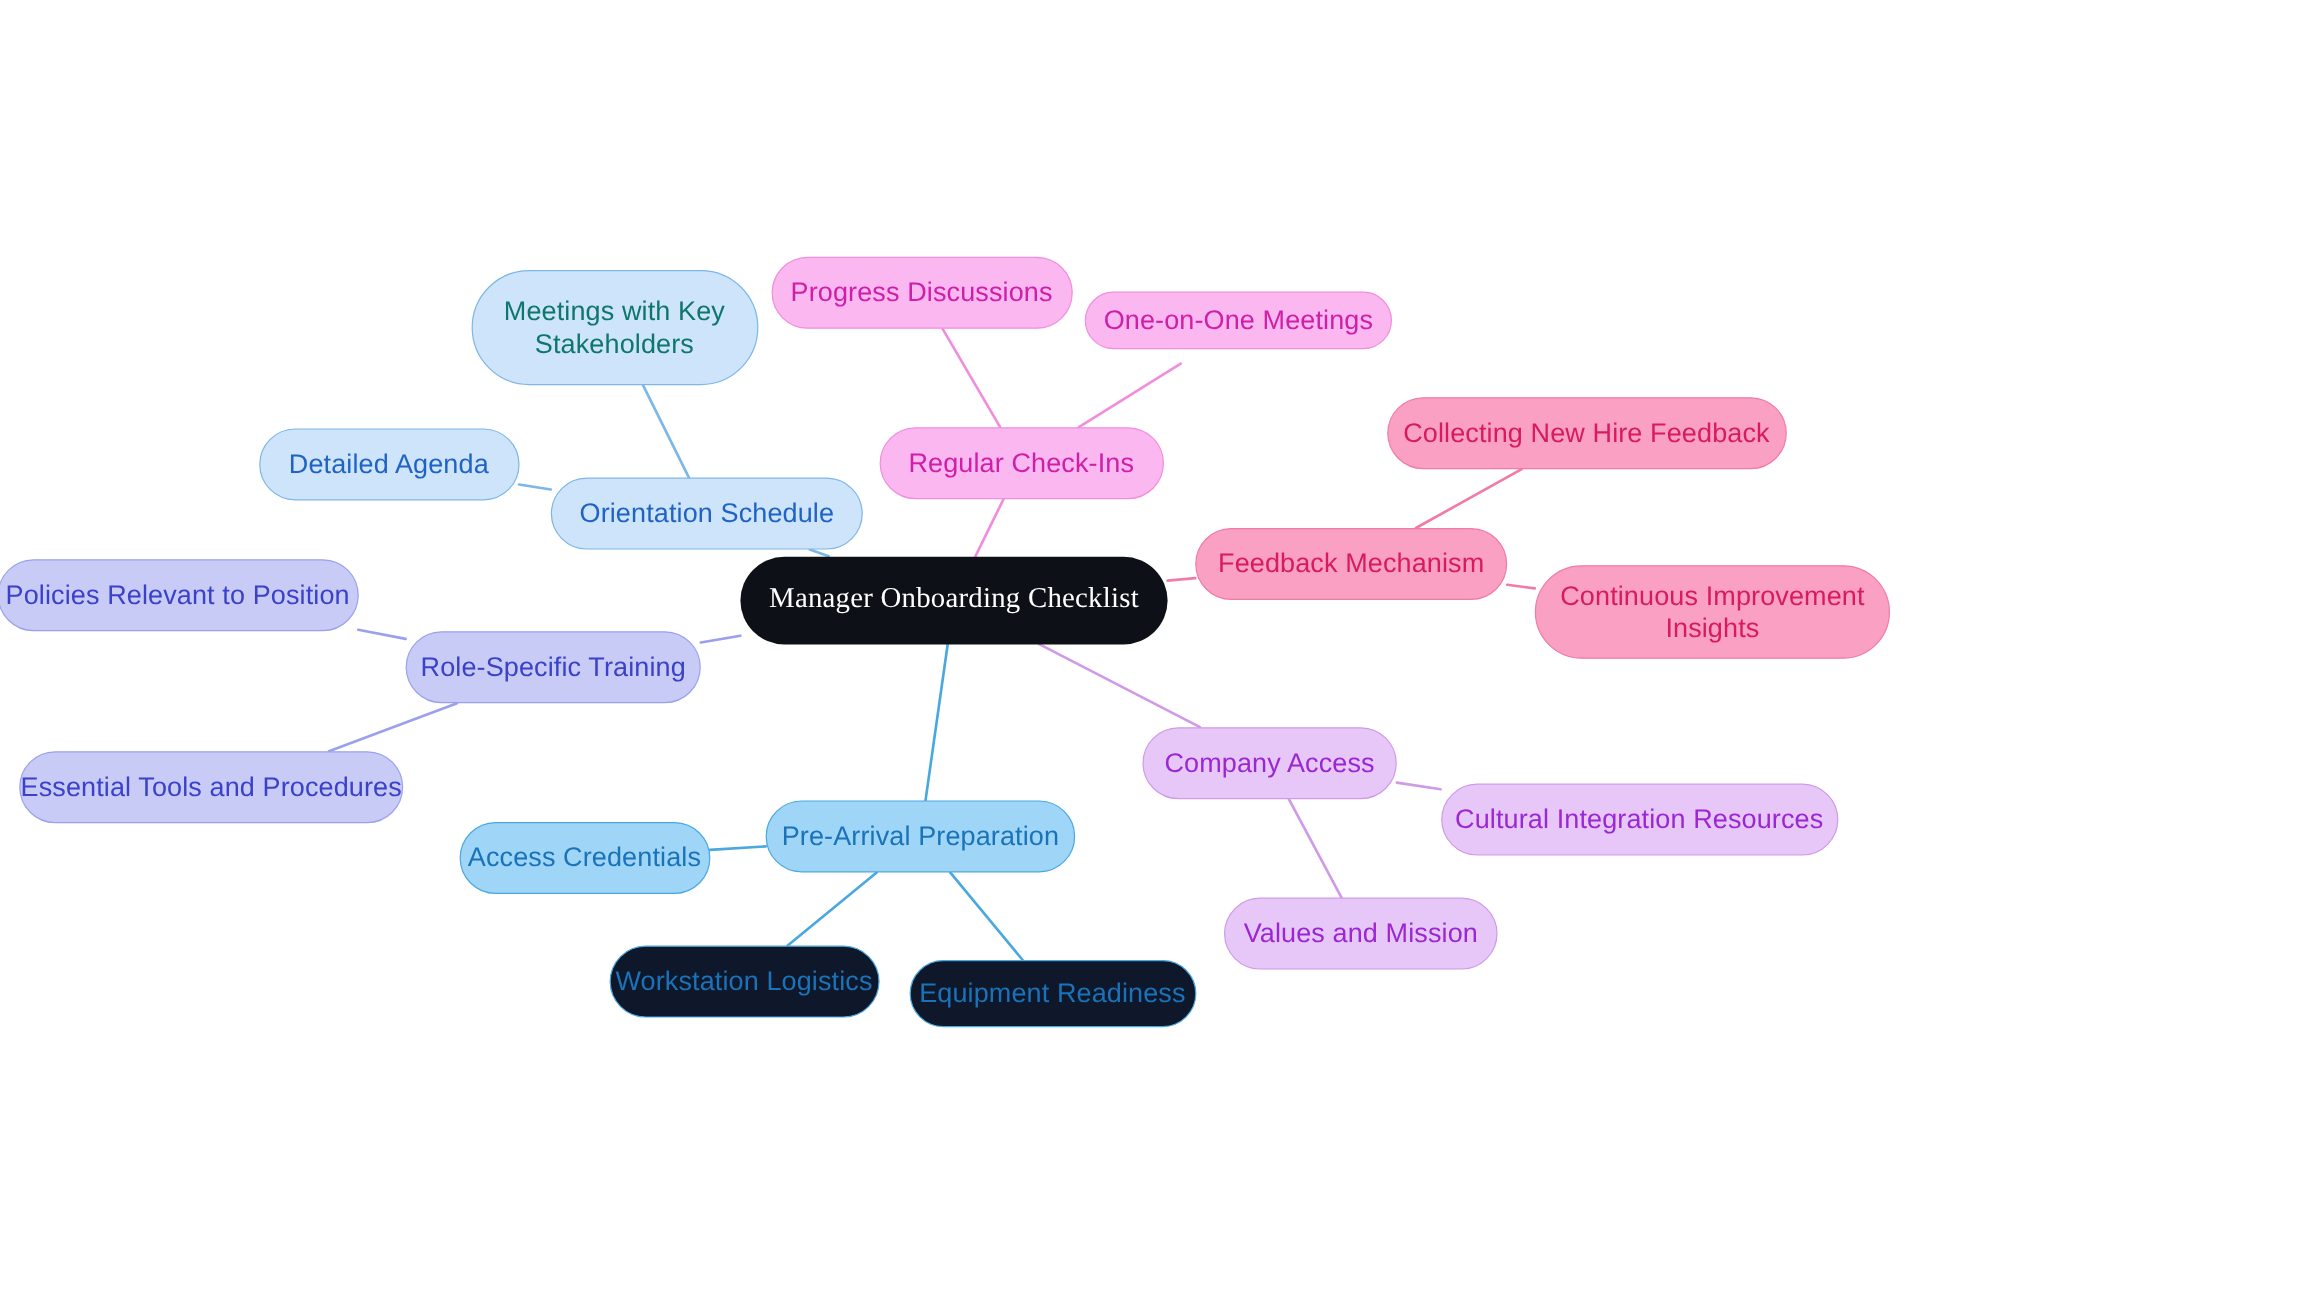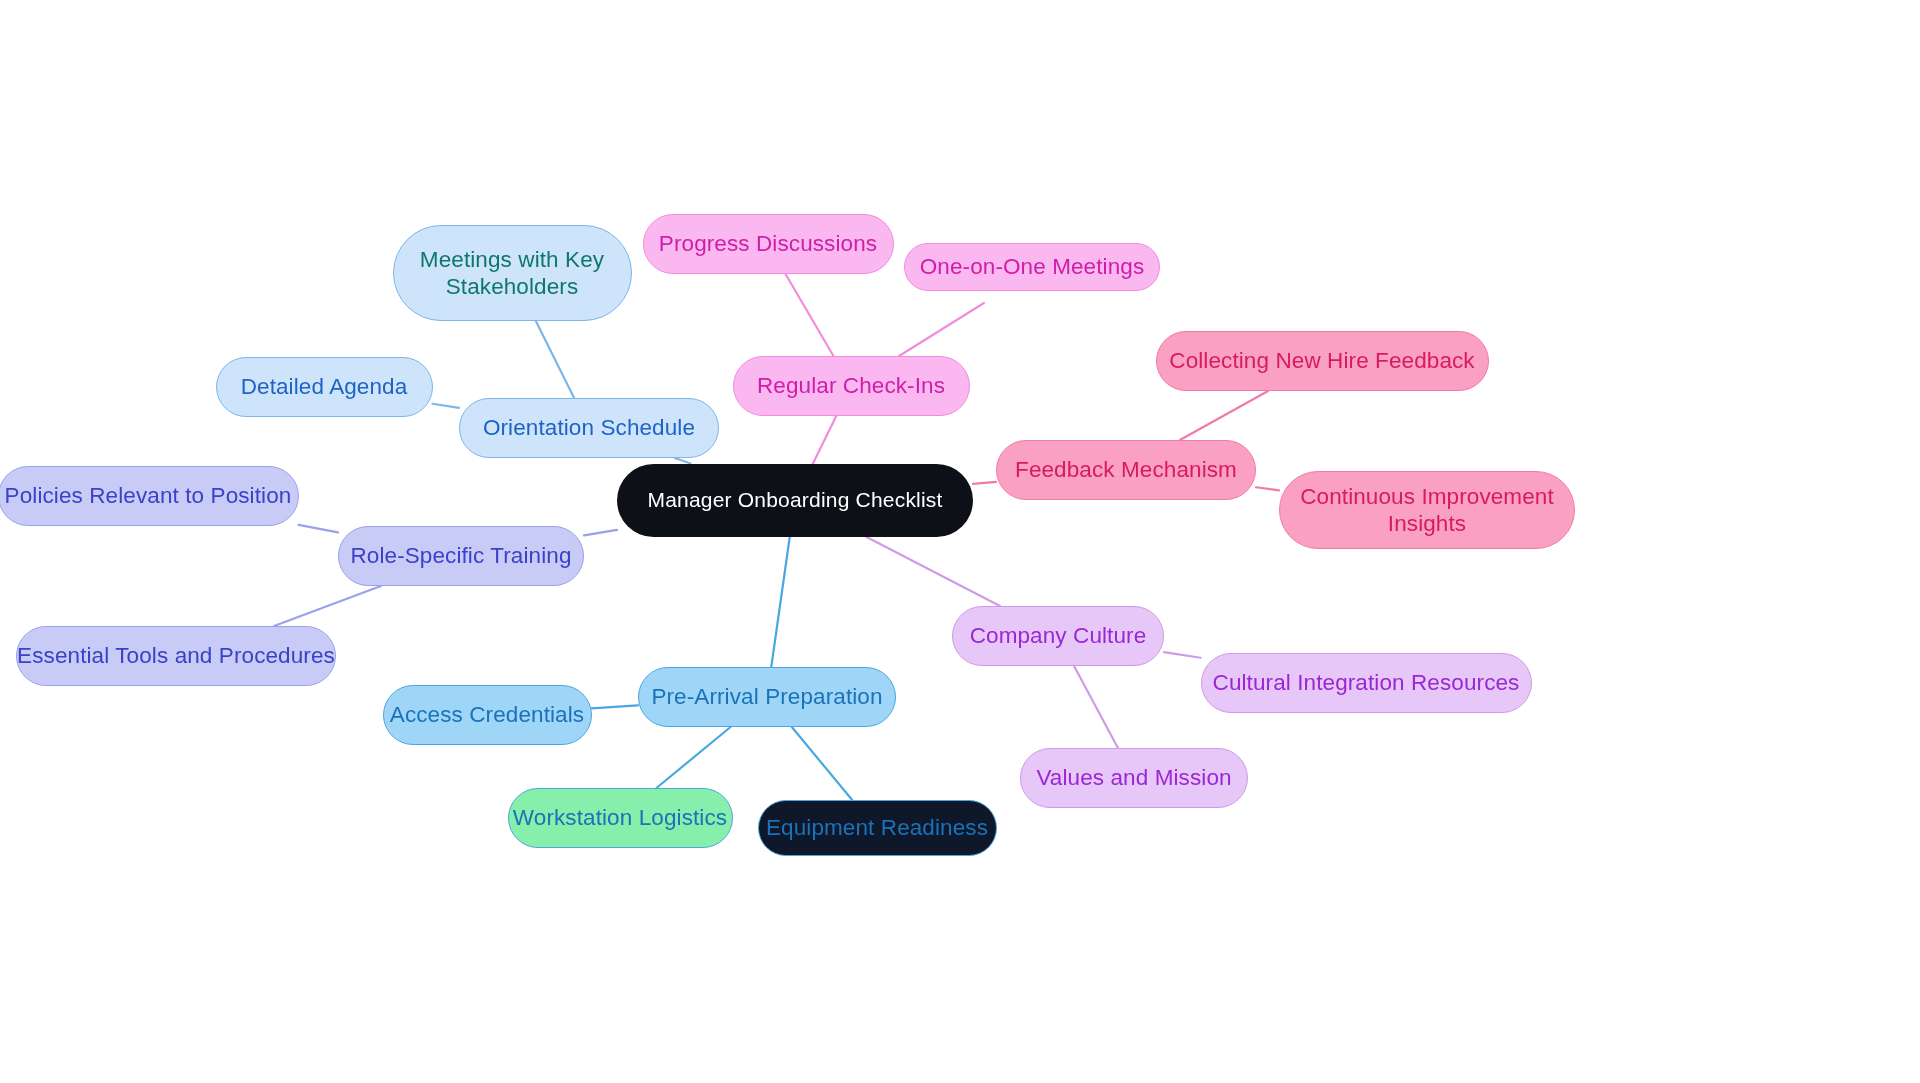--- a/index.html
+++ b/index.html
@@ -34,24 +34,25 @@
     border-style: solid;
     border-width: 1.6px;
     line-height: 1.22;
     white-space: pre-line;
     letter-spacing: 0.1px;
     z-index: 2;
   }
   .node.root {
     border-radius: 46px;
     border-width: 0;
-    font-size: 21px;
+    font-size: 24px;
     color: #ffffff;
     background: #0d1117;
     letter-spacing: 0.2px;
+    font-family: Liberation Serif, serif;
   }
   .node.leaf   { font-size: 22.5px; }
 </style>
 </head>
 <body>
 
 <div id="canvas">
   <svg id="edges" viewBox="0 0 1920 1083">
       <path d="M 690.5694444444445 463.5 Q 682.7013888888889 460.75 674.8333333333334 458" stroke="#7db6e8" stroke-width="2.2" fill="none" stroke-linecap="round"></path>
       <path d="M 574.0967741935484 398 Q 554.9709677419355 359.5 535.8451612903226 321" stroke="#7db6e8" stroke-width="2.2" fill="none" stroke-linecap="round"></path>
@@ -79,24 +80,24 @@
       <div class="node leaf" style="left: 392.5px; top: 225px; width: 239px; height: 96px; background: rgb(205, 228, 251); border-color: rgb(125, 182, 232); color: #0f766e;">Meetings with Key
 Stakeholders</div>
       <div class="node leaf" style="left: 215.5px; top: 357px; width: 217px; height: 60px; background: rgb(205, 228, 251); border-color: rgb(125, 182, 232); color: rgb(31, 99, 196);">Detailed Agenda</div>
       <div class="node leaf" style="left: 732.5px; top: 356px; width: 237px; height: 60px; background: rgb(251, 183, 239); border-color: rgb(240, 141, 221); color: rgb(207, 30, 168);">Regular Check-Ins</div>
       <div class="node leaf" style="left: 642.5px; top: 214px; width: 251px; height: 60px; background: rgb(251, 183, 239); border-color: rgb(240, 141, 221); color: rgb(207, 30, 168);">Progress Discussions</div>
       <div class="node leaf" style="left: 904px; top: 243px; width: 256px; height: 48px; background: rgb(251, 183, 239); border-color: rgb(240, 141, 221); color: rgb(207, 30, 168);">One-on-One Meetings</div>
       <div class="node leaf" style="left: 996px; top: 440px; width: 260px; height: 60px; background: rgb(249, 160, 195); border-color: rgb(240, 123, 169); color: rgb(216, 27, 96);">Feedback Mechanism</div>
       <div class="node leaf" style="left: 1155.5px; top: 331px; width: 333px; height: 60px; background: rgb(249, 160, 195); border-color: rgb(240, 123, 169); color: rgb(216, 27, 96);">Collecting New Hire Feedback</div>
       <div class="node leaf" style="left: 1279px; top: 471px; width: 296px; height: 78px; background: rgb(249, 160, 195); border-color: rgb(240, 123, 169); color: rgb(216, 27, 96);">Continuous Improvement
 Insights</div>
-      <div class="node leaf" style="left: 952px; top: 606px; width: 212px; height: 60px; background: rgb(230, 199, 247); border-color: rgb(207, 154, 232); color: rgb(155, 39, 212);">Company Culture</div>
+      <div class="node leaf" style="left: 952px; top: 606px; width: 212px; height: 60px; background: rgb(230, 199, 247); border-color: rgb(207, 154, 232); color: rgb(155, 39, 212);">Company Access</div>
       <div class="node leaf" style="left: 1200.5px; top: 653px; width: 331px; height: 60px; background: rgb(230, 199, 247); border-color: rgb(207, 154, 232); color: rgb(155, 39, 212);">Cultural Integration Resources</div>
       <div class="node leaf" style="left: 1020px; top: 748px; width: 228px; height: 60px; background: rgb(230, 199, 247); border-color: rgb(207, 154, 232); color: rgb(155, 39, 212);">Values and Mission</div>
       <div class="node leaf" style="left: 338px; top: 526px; width: 246px; height: 60px; background: rgb(200, 203, 246); border-color: rgb(154, 160, 236); color: rgb(59, 65, 201);">Role-Specific Training</div>
       <div class="node leaf" style="left: -2.5px; top: 466px; width: 301px; height: 60px; background: rgb(200, 203, 246); border-color: rgb(154, 160, 236); color: rgb(59, 65, 201);">Policies Relevant to Position</div>
       <div class="node leaf" style="left: 16px; top: 626px; width: 320px; height: 60px; background: rgb(200, 203, 246); border-color: rgb(154, 160, 236); color: rgb(59, 65, 201);">Essential Tools and Procedures</div>
       <div class="node leaf" style="left: 638px; top: 667px; width: 258px; height: 60px; background: rgb(159, 213, 247); border-color: rgb(74, 168, 224); color: rgb(26, 115, 184);">Pre-Arrival Preparation</div>
       <div class="node leaf" style="left: 382.5px; top: 685px; width: 209px; height: 60px; background: rgb(159, 213, 247); border-color: rgb(74, 168, 224); color: rgb(26, 115, 184);">Access Credentials</div>
-      <div class="node leaf" style="left: 507.5px; top: 788px; width: 225px; height: 60px; background: #86efac; border-color: rgb(74, 168, 224); color: rgb(26, 115, 184);">Workstation Logistics</div>
+      <div class="node leaf" style="left: 507.5px; top: 788px; width: 225px; height: 60px; background: #0f172a; border-color: rgb(74, 168, 224); color: rgb(26, 115, 184);">Workstation Logistics</div>
       <div class="node leaf" style="left: 757.5px; top: 800px; width: 239px; height: 56px; background: #0f172a; border-color: rgb(74, 168, 224); color: rgb(26, 115, 184);">Equipment Readiness</div>
     </div>
 </div>
 
 </body></html>

